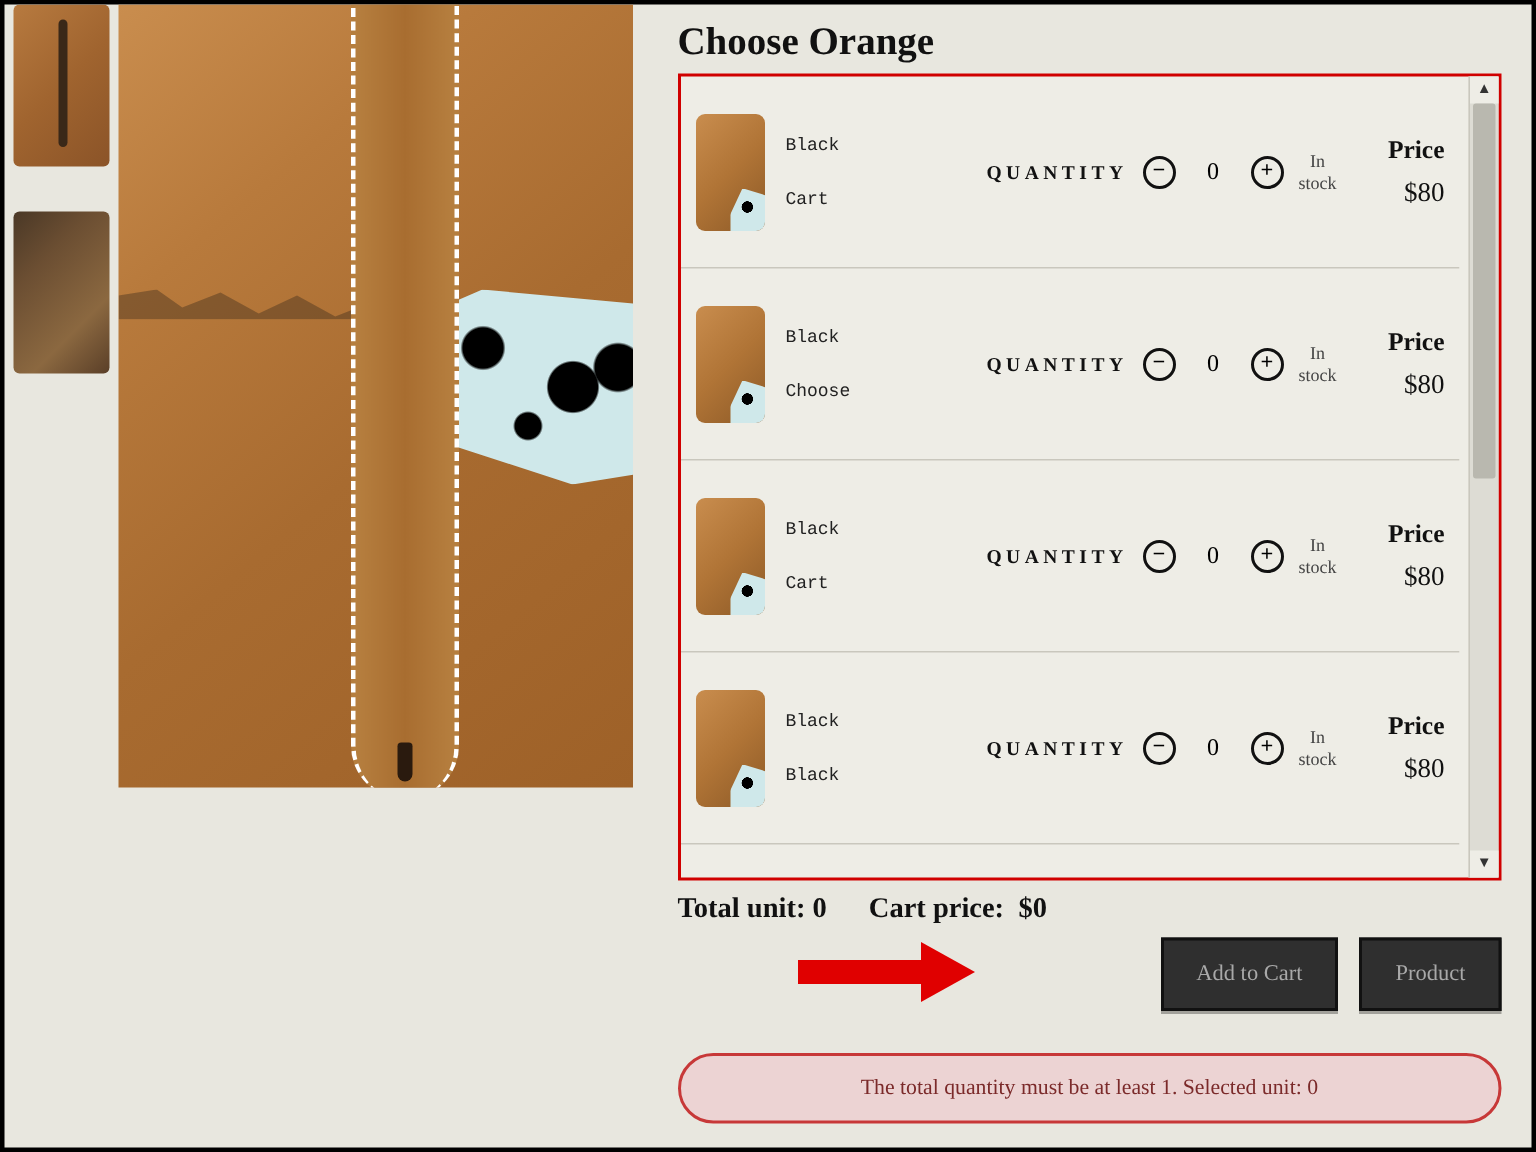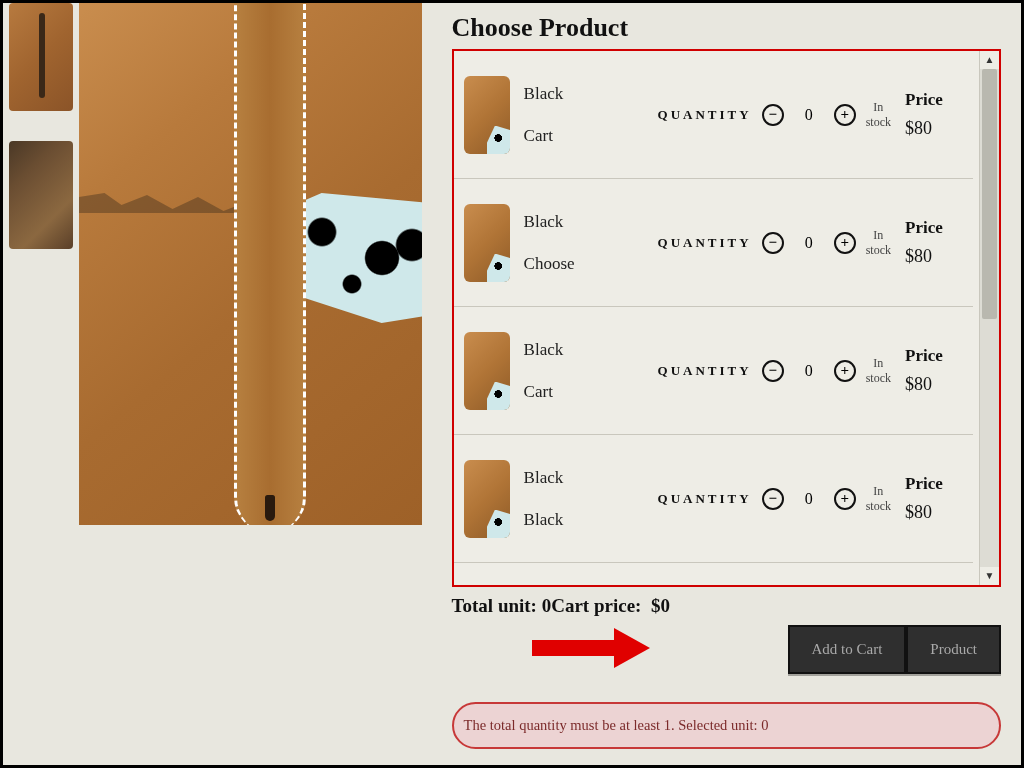--- a/index.html
+++ b/index.html
@@ -137,22 +137,23 @@
     right:-5px; bottom:-2px;
     width:28px; height:30px;
     background: radial-gradient(circle at 40% 40%, #000 15%, transparent 16%), #cfe8ea;
     clip-path: polygon(30% 0, 100% 20%, 100% 100%, 0 100%, 0 60%);
   }
   .v-labels {
     flex: 0 0 120px;
     display: flex;
     flex-direction: column;
     gap: 22px;
-    font-size: 17px;
+    font-size: 12px;
     color: #222;
+    font-family: Liberation Mono, monospace;
   }
   .v-qty {
     flex: 1;
     text-align: center;
     display: flex;
     align-items: center;
     gap: 10px;
   }
   .qty-label {
     font-size: 13px;
@@ -182,21 +183,21 @@
     font-size: 16px;
     min-width: 14px;
     text-align: center;
   }
   .stock {
     font-size: 12px;
     color: #444;
   }
   .v-price {
     flex: 0 0 58px;
-    text-align: left;
+    text-align: right;
   }
   .price-label {
     font-weight: bold;
     font-size: 17px;
     color: #111;
   }
   .price-val {
     font-size: 18px;
     color: #111;
     margin-top: 8px;
@@ -226,27 +227,28 @@
     background: #b9b8af;
     border-radius: 2px;
   }
 
   .totals {
     margin-top: 8px;
     font-size: 19px;
     font-weight: bold;
     color: #111;
     display: flex;
+    gap: 28px;
     text-align: right;
   }
   .btn-row {
     margin-top: 8px;
     display: flex;
     justify-content: flex-end;
-    gap: 0;
+    gap: 14px;
     align-items: center;
     position: relative;
   }
   .arrow-red {
     position: absolute;
     left: 80px;
     top: 6px;
     width: 120px;
     height: 32px;
   }
@@ -273,41 +275,42 @@
     cursor: pointer;
     font-family: inherit;
     box-shadow: 0 2px 0 rgba(0,0,0,0.3);
   }
   .error-pill {
     margin-top: 28px;
     border: 2px solid #c73838;
     background: #ecd3d3;
     color: #7b2a2a;
     border-radius: 26px;
+    text-align: center;
     padding: 13px 10px;
     font-size: 14.5px;
   }
 </style>
 </head>
 <body>
 
 <div class="container">
   <div class="thumbs">
     <div class="thumb thumb1"></div>
     <div class="thumb thumb2"></div>
   </div>
 
   <div class="main-image">
     <div class="tear"></div>
     <div class="patch"></div>
     <div class="strap"></div>
   </div>
 
   <div class="right-col">
-    <h2 class="heading">Choose Product</h2>
+    <h2 class="heading">Choose Orange</h2>
 
     <div class="product-box">
       <div class="product-list">
 
         <div class="variant">
           <div class="v-thumb"></div>
           <div class="v-labels">
             <span>Black</span>
             <span>Cart</span>
           </div>

